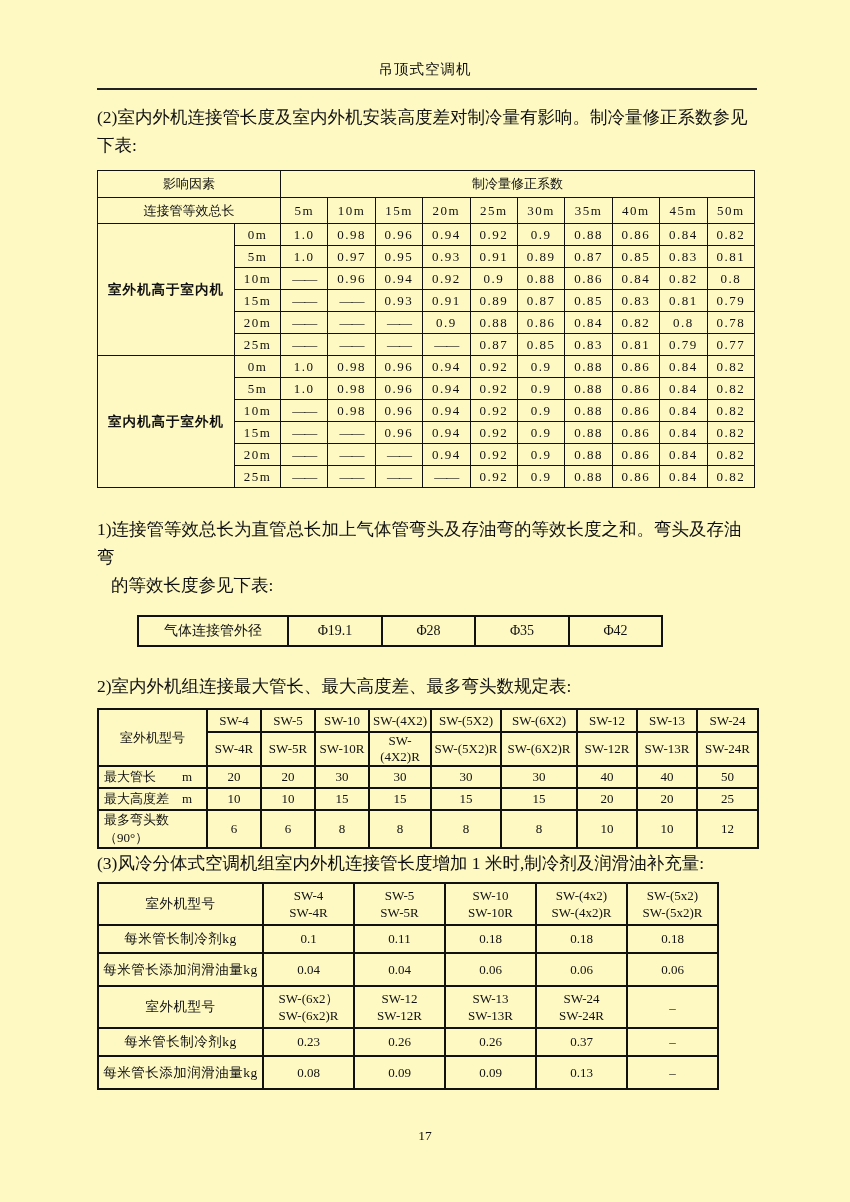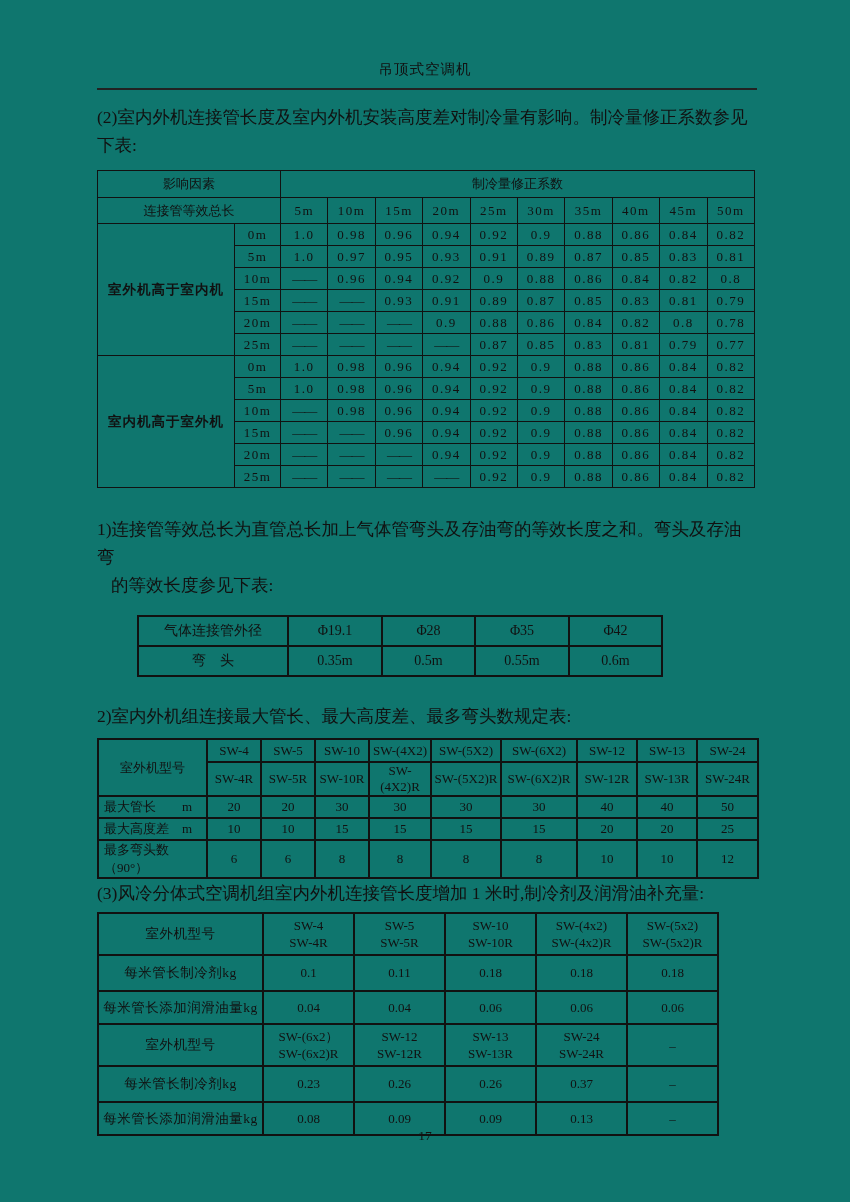--- a/index.html
+++ b/index.html
@@ -1,20 +1,20 @@
 <!DOCTYPE html>
 <html><head>
 <meta charset="utf-8">
 <style>
   * { margin:0; padding:0; box-sizing:border-box; }
   html,body { background:#e8e8e8; }
   body { font-family:"Liberation Serif","DejaVu Serif",serif; color:#111; }
   .page {
     position:relative; width:850px; height:1202px; margin:0 auto;
-    background:#0f766e; overflow:hidden;
+    background:#fef9c3; overflow:hidden;
   }
   .content { padding:0 93px 0 97px; }
 
   
   .doc-header { padding-top:60px; text-align:center; font-size:14.5px; letter-spacing:1px; }
   .header-rule { border:none; border-top:2px solid #222; margin-top:9px; }
 
   
   .para { font-size:17.5px; line-height:28px; }
   .p-intro2 { margin-top:13px; }
@@ -44,21 +44,21 @@
   #table3 { width:660px; margin-top:8px; }
   #table3 td { border:2px solid #111; font-size:13px; height:22px; padding:0; }
   #table3 tr.mrow td { height:23px; }
   #table3 td.rowlabel { text-align:left; padding-left:5px; }
 
   
   #table4 { width:620px; margin-top:5px; }
   #table4 td { border:2px solid #111; font-size:13px; padding:0; }
   #table4 td.models { white-space:pre-line; line-height:17px; padding:3px 0; }
   #table4 tr.hdr td { height:40px; }
-  #table4 tr.r1 td { height:36px; }
+  #table4 tr.r1 td { height:28px; }
   #table4 tr.r2 td { height:33px; }
   #table4 td.lbl { font-size:13.5px; letter-spacing:0.5px; }
 
   .page-number { position:absolute; left:0; right:0; top:1108px; text-align:center; font-size:13.5px;margin-top:20px; }
 </style>
 </head>
 <body>
 
 <div class="page">
   <div class="doc-header">
@@ -266,27 +266,20 @@
           <col style="width:94px">
           <col style="width:93px">
       </colgroup>
       <tbody>
           <tr>
             <td>气体连接管外径</td>
             <td>Φ19.1</td>
             <td>Φ28</td>
             <td>Φ35</td>
             <td>Φ42</td>
-          </tr>
-          <tr>
-            <td>弯　头</td>
-            <td>0.35m</td>
-            <td>0.5m</td>
-            <td>0.55m</td>
-            <td>0.6m</td>
           </tr>
         </tbody>
     </table>
 
     <p class="para p-note2">2)室内外机组连接最大管长、最大高度差、最多弯头数规定表:</p>
 
     <table id="table3">
       <colgroup>
         <col style="width:109px">
           <col style="width:54px">

